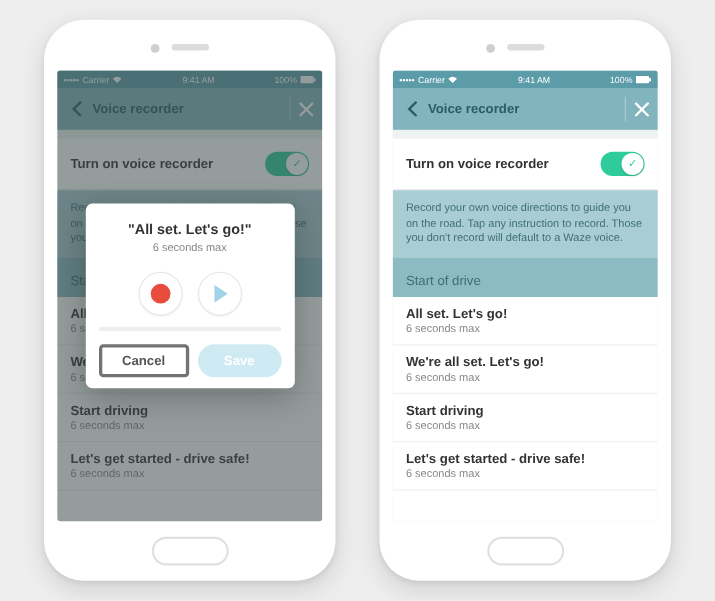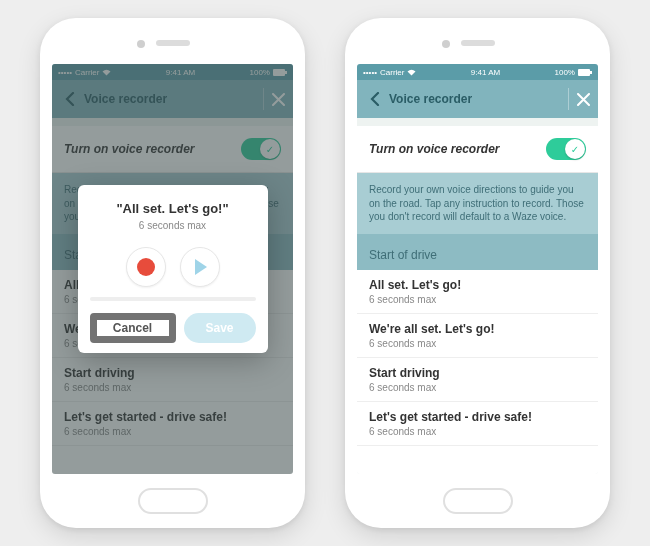--- a/index.html
+++ b/index.html
@@ -58,21 +58,21 @@
     width: 22px; height: 22px; display: flex; align-items: center; justify-content: center;
     color: #fff; font-size: 16px;
     border-left: 1px solid rgba(255,255,255,0.35); padding-left: 8px;
   }
   .toggle-row {
     background: #fff; padding: 12px 12px;
     display: flex; align-items: center; justify-content: space-between;
     border-bottom: 1px solid #e6e6e6;
     margin-top: 8px;
   }
-  .toggle-label { font-size: 12px; font-weight: 700; color: #333; font-style: italic; }
+  .toggle-label { font-size: 12px; font-weight: 700; color: #333; }
   .toggle {
     width: 40px; height: 22px; background: #2ecc9a; border-radius: 11px;
     position: relative;
   }
   .toggle-knob {
     position: absolute; right: 1px; top: 1px;
     width: 20px; height: 20px; background: #fff; border-radius: 50%;
     box-shadow: 0 1px 2px rgba(0,0,0,0.2);
     display:flex;align-items:center;justify-content:center;
   }
@@ -123,21 +123,21 @@
     margin-left: 3px;
   }
   .progress {
     width: 100%; height: 4px; background: #eee; border-radius: 2px; margin-bottom: 12px;
   }
   .modal-buttons { display: flex; gap: 8px; }
   .m-btn {
     flex: 1; height: 30px; border-radius: 4px; font-size: 12px;
     display: flex; align-items: center; justify-content: center;
   }
-  .m-cancel { background: #fff; border: 7px solid #737373; color: #555; font-weight:600;text-align:center;}
+  .m-cancel { background: #fff; border: 3px solid #737373; color: #555; font-weight:600;text-align:center;}
   .m-save { background: #cfeaf2; color: #fff; font-weight:600;border-radius:15px;}
   svg { display: block; }
 </style>
 </head>
 <body>
 
 <div class="phone">
   <div class="camera-dot"></div>
   <div class="speaker"></div>
   <div class="home-btn"></div>

